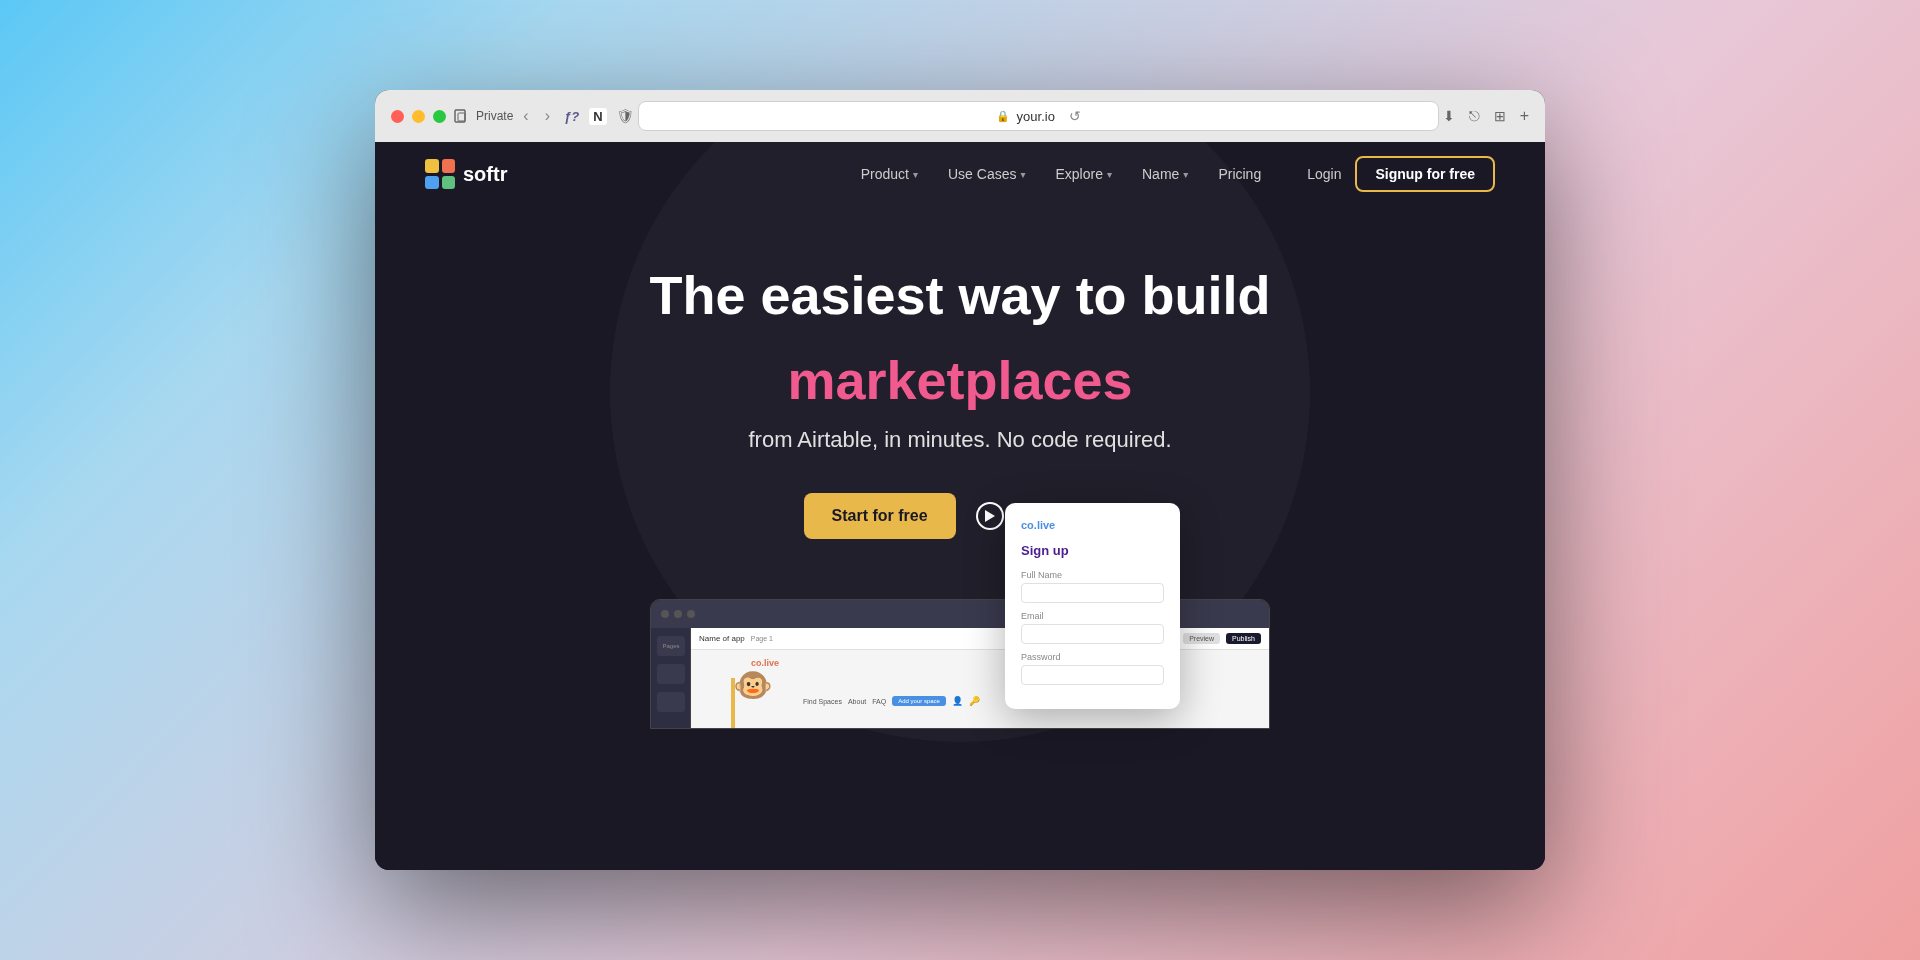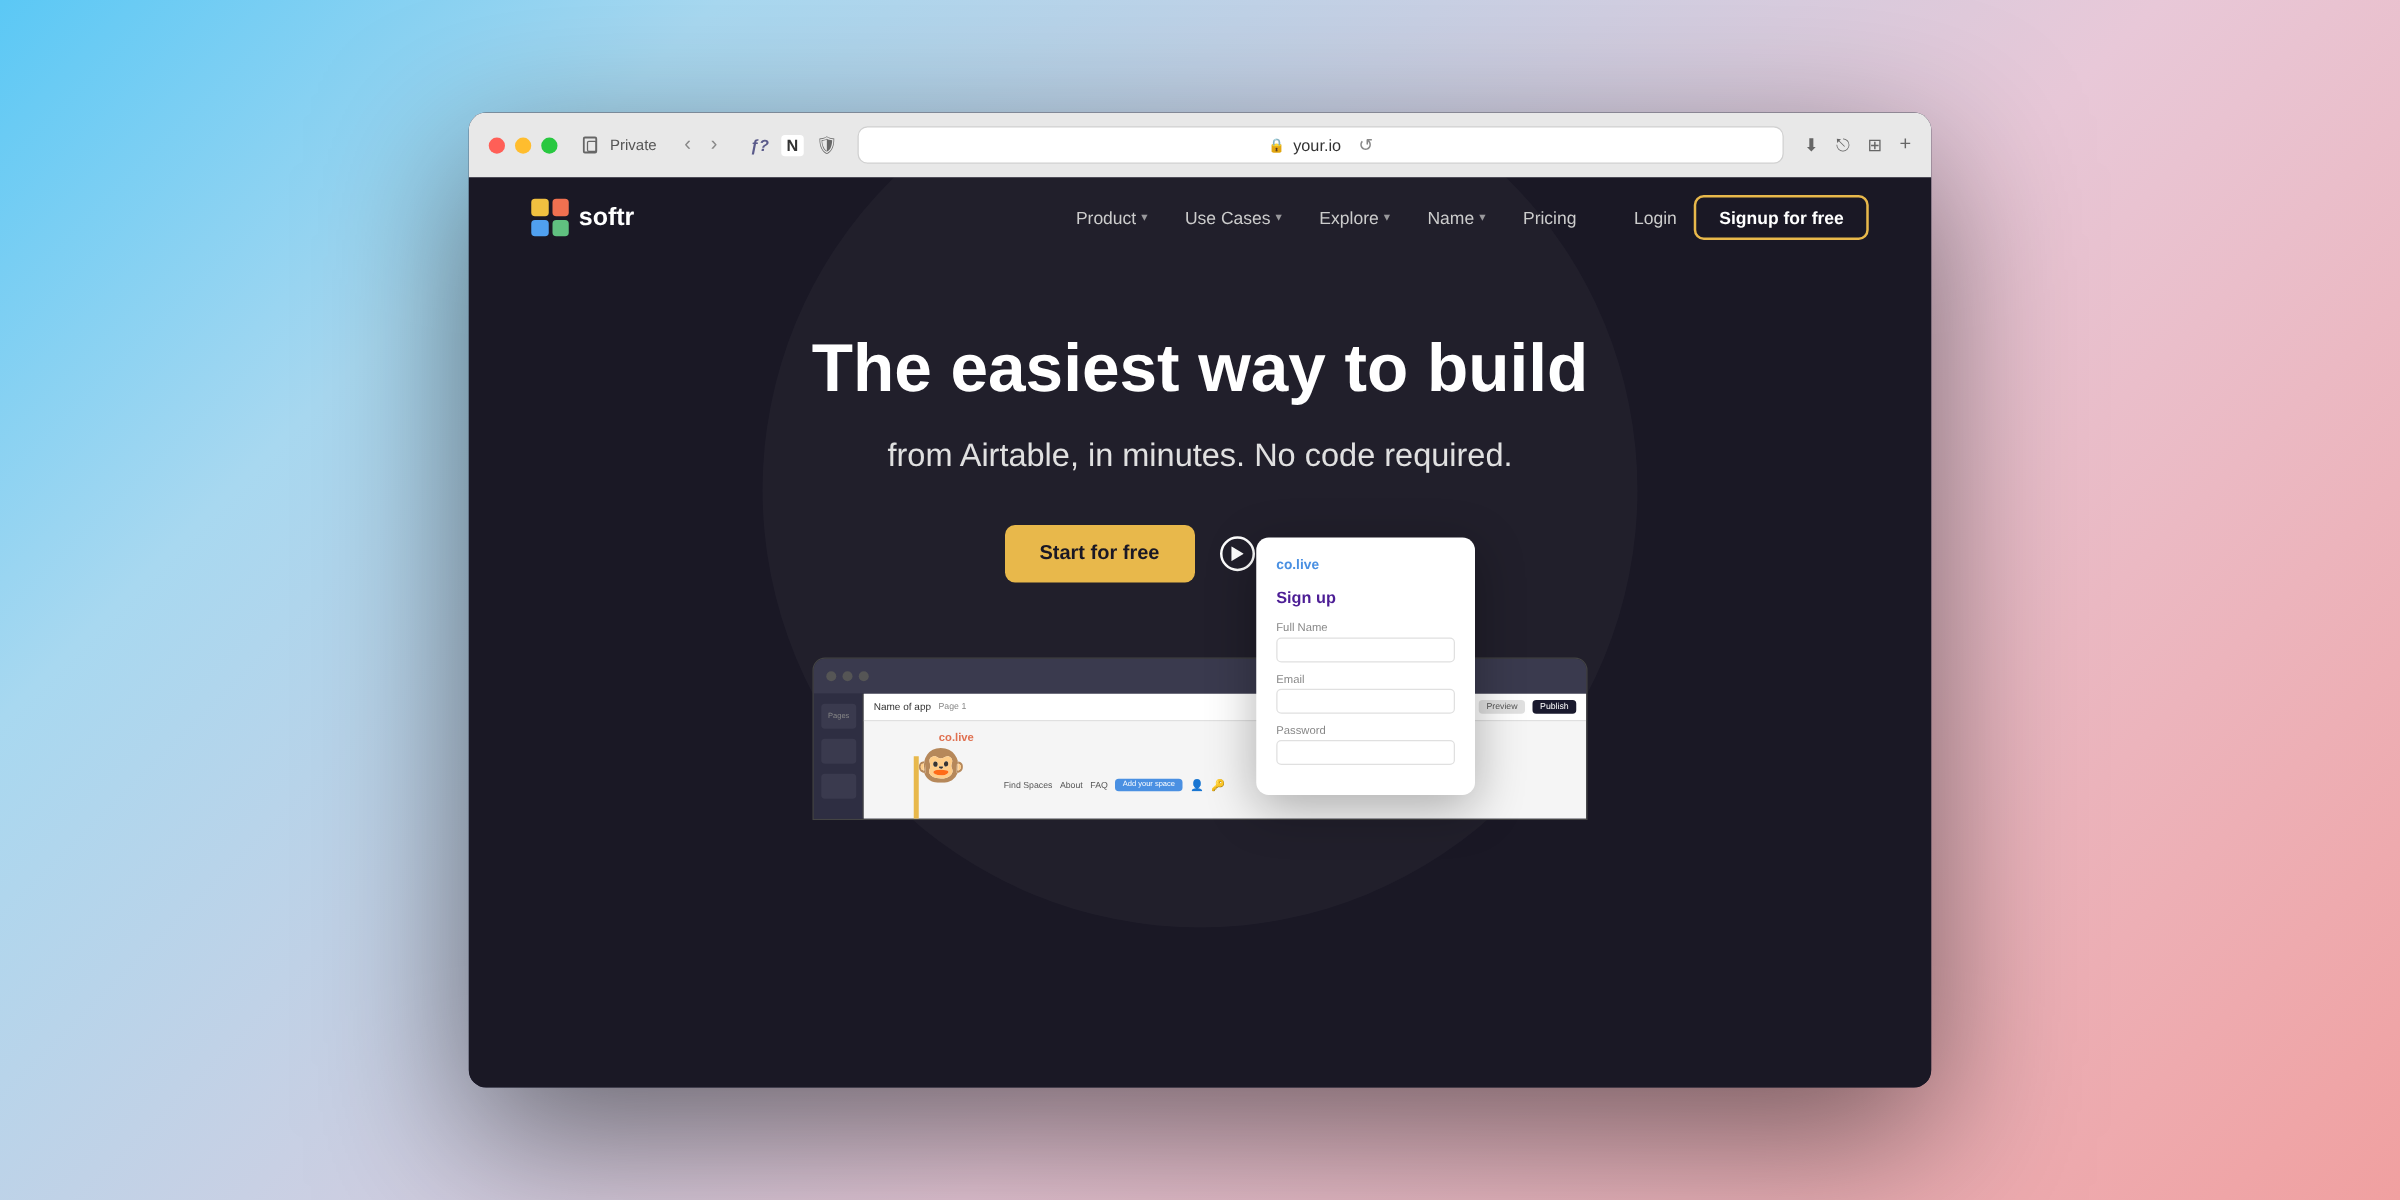--- a/index.html
+++ b/index.html
@@ -26,21 +26,21 @@
       flex-direction: column;
     }
 
     
     .browser-chrome {
       background: #e8e8e8;
       height: 52px;
       display: flex;
       align-items: center;
       padding: 0 16px;
-      gap: 16px;
+      gap: 4px;
       flex-shrink: 0;
     }
 
     .traffic-lights {
       display: flex;
       gap: 8px;
       align-items: center;
     }
 
     .traffic-light {
@@ -243,21 +243,21 @@
     .hero-highlight {
       color: #f05a8e;
       font-size: 54px;
       font-weight: 800;
       text-align: center;
       display: block;
       margin-bottom: 16px;
     }
 
     .hero-subtitle {
-      font-size: 26px;
+      font-size: 22px;
       color: #e0e0e0;
       font-weight: 500;
       text-align: right;
       margin-bottom: 40px;
     }
 
     .hero-buttons {
       display: flex;
       gap: 20px;
       align-items: center;
@@ -568,20 +568,21 @@
           <span>Pricing</span>
         </div>
       </div>
 
       <span class="nav-login">Login</span>
       <button class="nav-signup">Signup for free</button>
     </nav>
 
     <section class="hero">
       <h1 class="hero-title">The easiest way to build</h1>
+      <span class="hero-highlight">marketplaces</span>
       <p class="hero-subtitle">from Airtable, in minutes. No code required.</p>
 
       <div class="hero-buttons">
         <button class="btn-primary">Start for free</button>
         <div class="btn-secondary">
           <div class="play-icon">
             <svg width="10" height="12" viewBox="0 0 10 12" fill="white">
               <polygon points="0,0 10,6 0,12"></polygon>
             </svg>
           </div>

